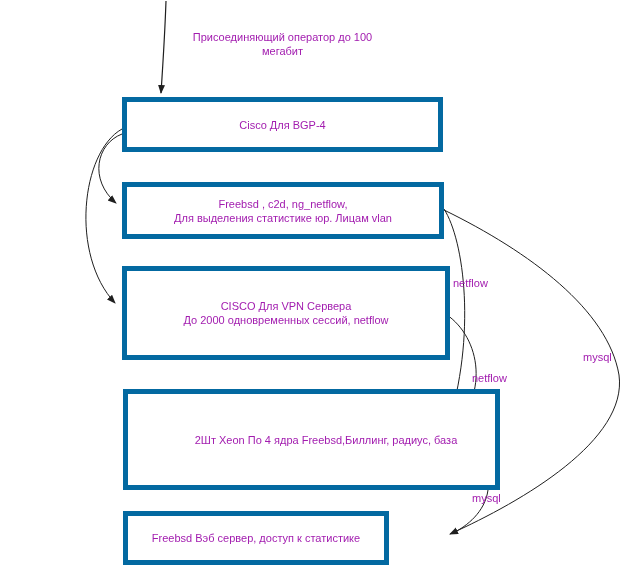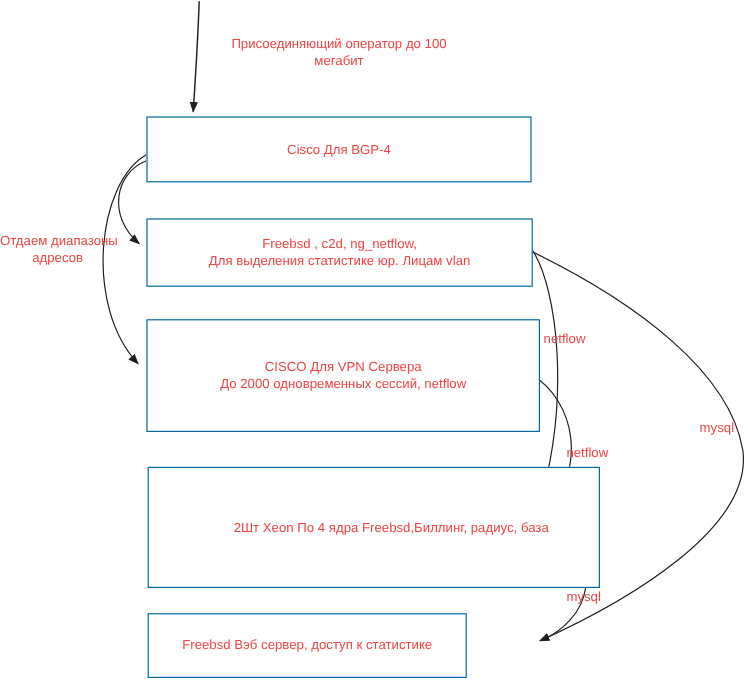--- a/index.html
+++ b/index.html
@@ -6,35 +6,35 @@
     margin: 0;
     padding: 0;
     background: #ffffff;
   }
   #canvas {
     position: relative;
     width: 624px;
     height: 569px;
     background: #ffffff;
     font-family: "Liberation Sans", sans-serif;
-    color: #ef4444;
+    color: #a21caf;
     overflow: hidden;
   }
   #edges {
     position: absolute;
     left: 0;
     top: 0;
     width: 624px;
     height: 569px;
     pointer-events: none;
   }
   .node {
     position: absolute;
     background: #ffffff;
-    border: 1px solid #0369a1;
+    border: 5px solid #0369a1;
     display: flex;
     flex-direction: column;
     align-items: center;
     justify-content: center;
     text-align: center;
     font-size: 11px;
     line-height: 14px;
     box-sizing: border-box;
   }
   .free-label {
@@ -89,24 +89,20 @@
     <path d="M 444,210 C 530,252 608,310 619,375 C 628,440 523,501 450,534" fill="none" stroke="#1f1f1f" stroke-width="1" marker-end="url(#arrow)"></path>
 
     <path d="M 447,445 C 478,453 491,470 488,490 C 485,512 467,526 453,533" fill="none" stroke="#1f1f1f" stroke-width="1"></path>
   </svg>
 
   <div class="free-label" id="label-uplink">
     <div>Присоединяющий оператор до 100</div>
     <div>мегабит</div>
   </div>
 
-  <div class="free-label" id="label-ranges">
-    <div>Отдаем диапазоны</div>
-    <div>адресов</div>
-  </div>
 
   <div class="node" id="node-bgp">
     <div>Cisco Для BGP-4</div>
   </div>
 
   <div class="node" id="node-netflow">
     <div>Freebsd , c2d, ng_netflow,</div>
     <div>Для выделения статистике юр. Лицам vlan</div>
   </div>
 

